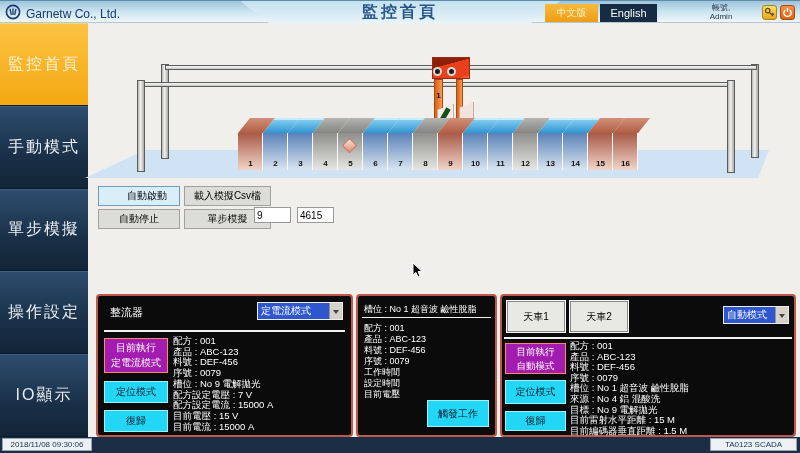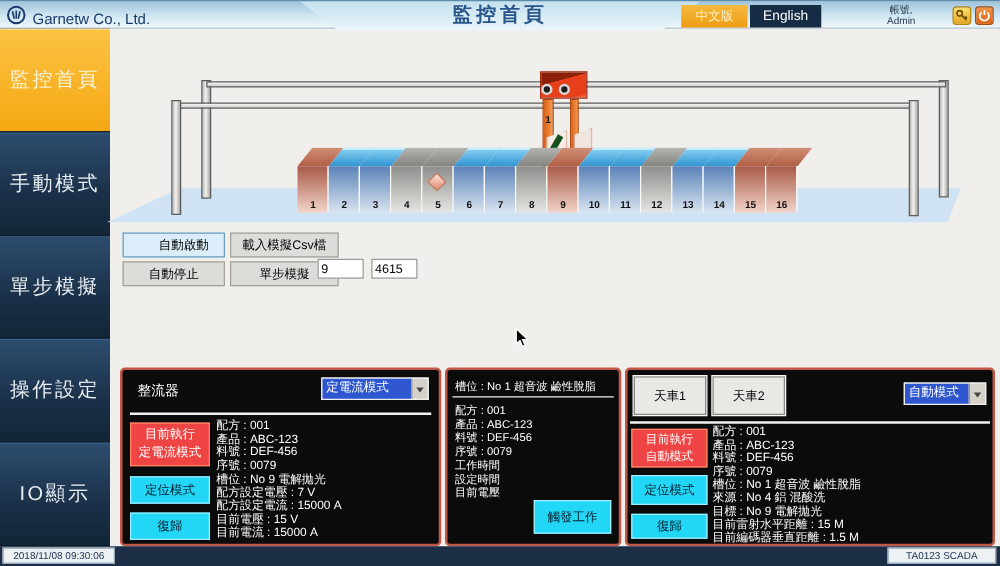--- a/index.html
+++ b/index.html
@@ -105,21 +105,21 @@
   .p3 { left:500px; width:296px;padding-left:24px; }
   .panel .divider { position:absolute; background:#f2f2f2; height:2px; }
   .p-title { position:absolute; font-size:11px; color:#fff; }
   .combo { position:absolute; display:flex; height:18px; background:#fff; border:1px solid #eee; cursor:pointer; }
   .combo .val { flex:1; background:#2d56cf; color:#fff; font-size:10px; line-height:16px;
     padding:0 3px; white-space:nowrap; }
   .combo .arrow { width:13px; background:#d6d2ca; border-left:1px solid #98948c;
     display:flex; align-items:center; justify-content:center; }
   .combo .arrow::after { content:""; width:0; height:0; border:3px solid transparent;
     border-top:4px solid #444; margin-top:4px; }
-  .red-btn { position:absolute; background:#ef4444; border:1px solid #ff8866; color:#fff;
+  .red-btn { position:absolute; background:#a21caf; border:1px solid #ff8866; color:#fff;
     font-size:10px; line-height:1.45; text-align:center; display:flex; flex-direction:column;
     align-items:center; justify-content:center; cursor:pointer; }
   .cyan-btn { position:absolute; background:#22d6f5; border:1px solid #9ef0ff; color:#041c2c;
     font-size:10px; display:flex; align-items:center; justify-content:center; cursor:pointer; }
   .info-list { position:absolute; font-size:9.5px; line-height:10.7px; white-space:nowrap; color:#fff; }
   .info-line { white-space:nowrap; }
   .p2 .info-list { font-size:9px; line-height:11px; }
   .p2-title { position:absolute; left:6px; top:7px; font-size:9px; white-space:nowrap; color:#fff; }
   .tab-btn { position:absolute; top:5px; width:58px; height:31px; background:#e8e8e5;
     border:1px solid #8a8a88; outline:1px solid #f8f8f8; font-size:10px; color:#000;

